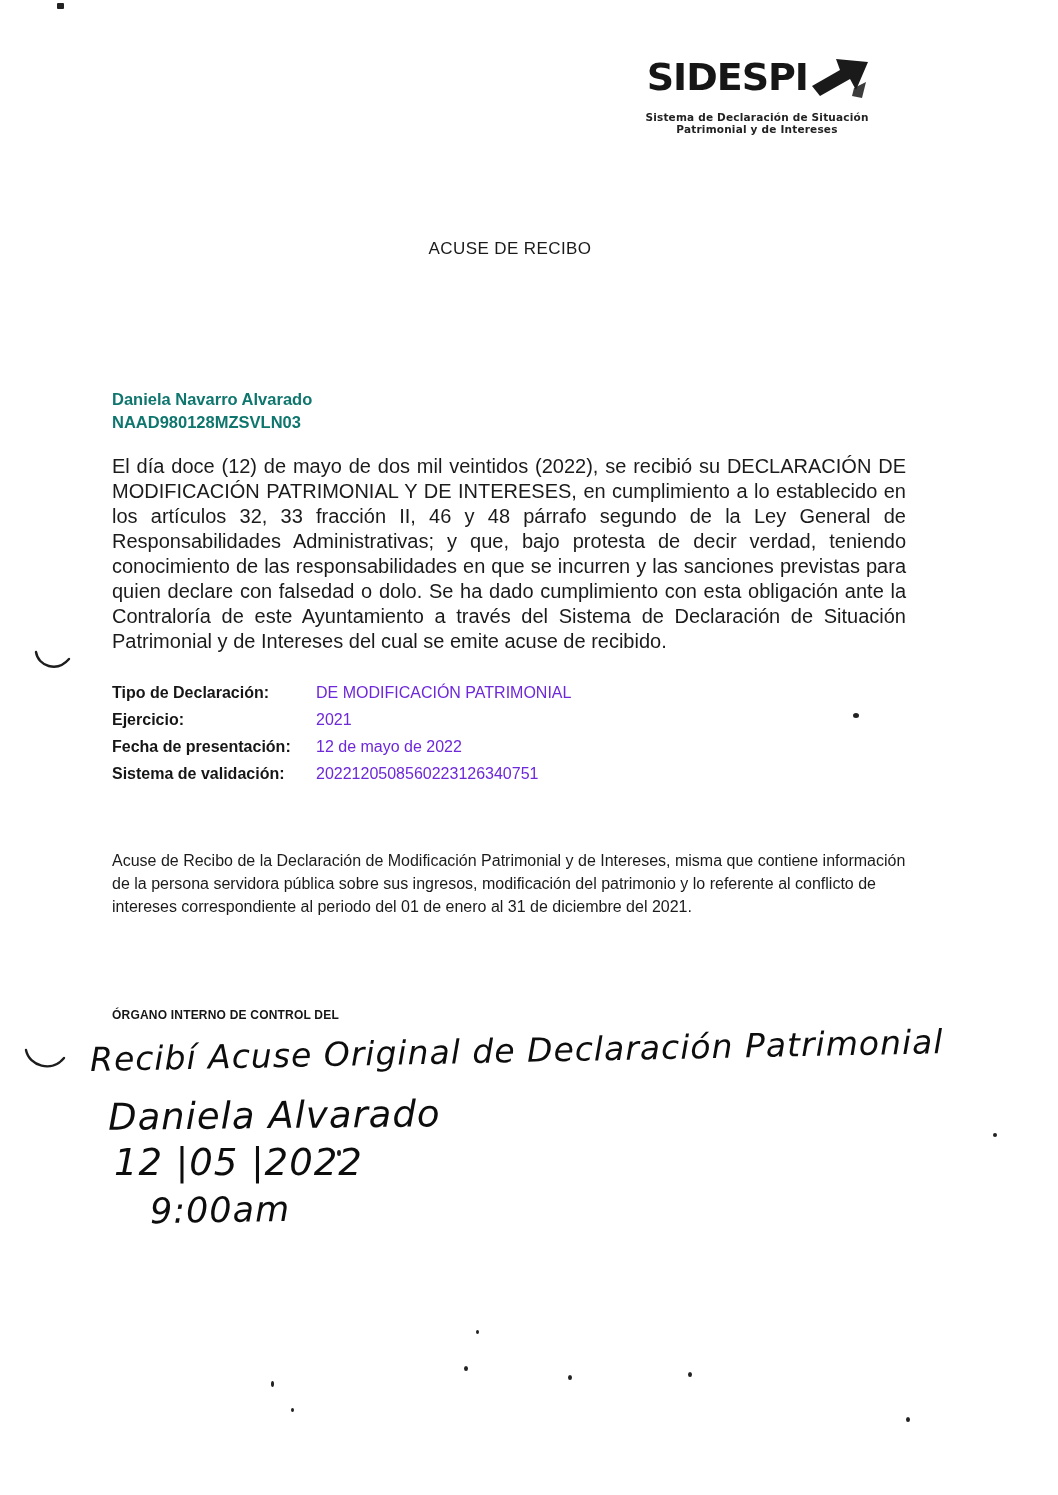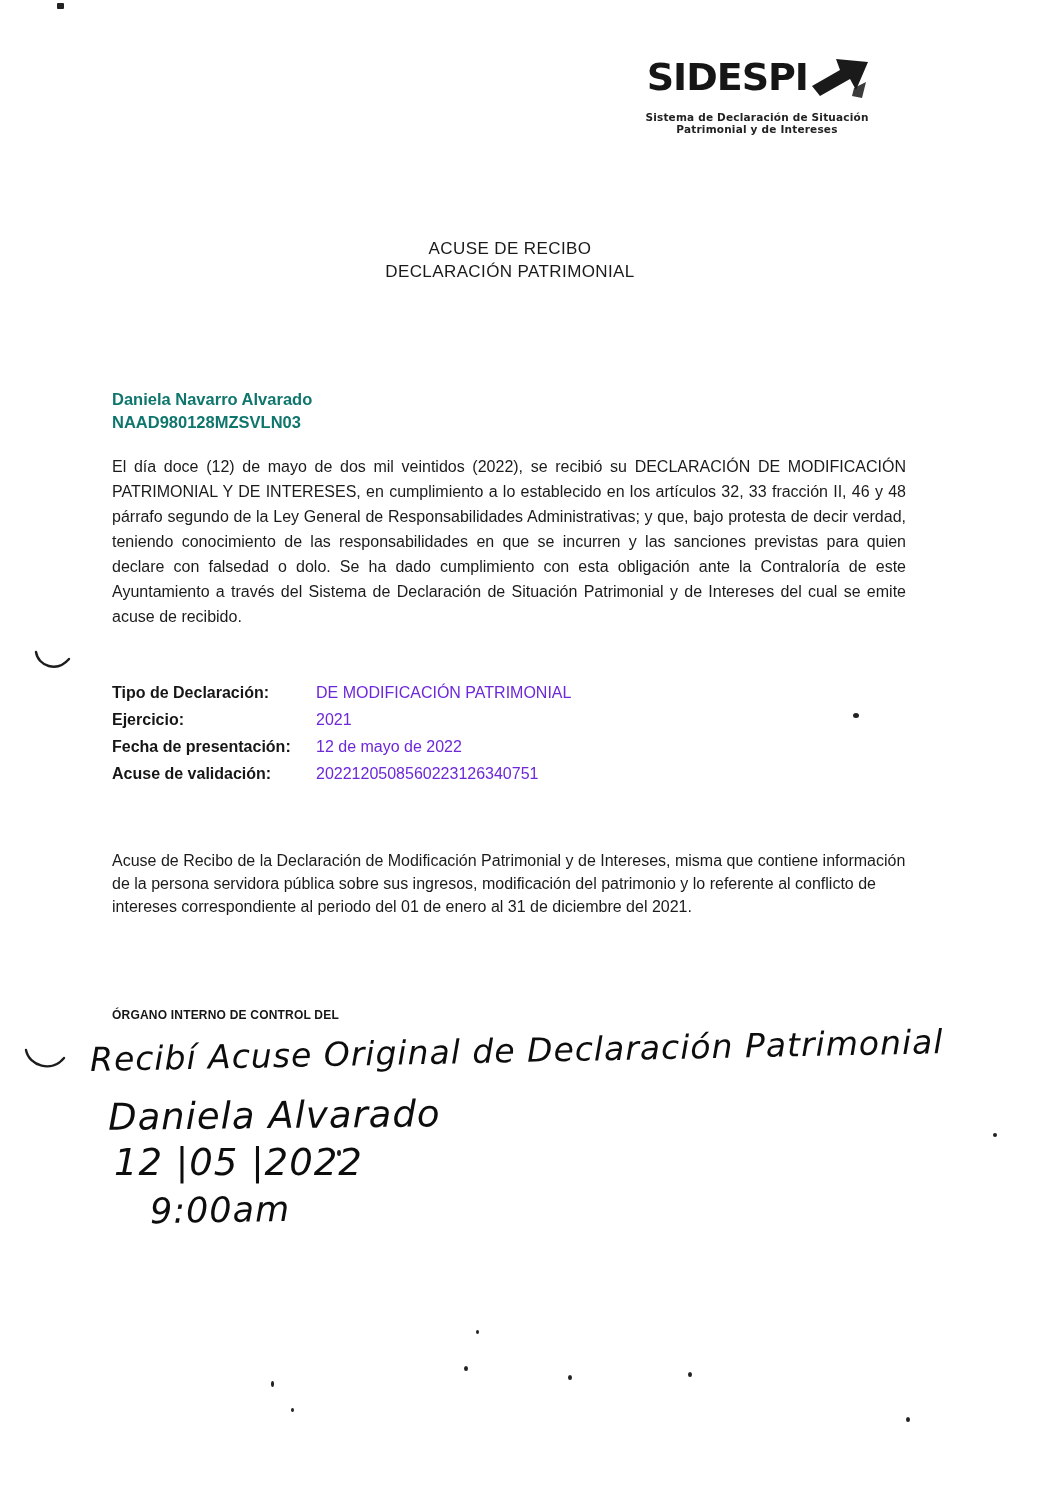--- a/index.html
+++ b/index.html
@@ -25,21 +25,21 @@
 
   
   .doc-title{left:290px;top:237px;width:440px;text-align:center;
     font-size:17px;line-height:23px;letter-spacing:.4px;color:#1a1a1a;}
 
   
   .declarant{left:112px;top:388px;font-weight:700;font-size:16.5px;line-height:23px;color:#0f766e;}
 
   
   .body-par{
-    left:112px;top:454px;width:794px;font-size:16px;line-height:25px;
+    left:112px;top:454px;width:794px;font-size:20px;line-height:25px;
     text-align:justify;color:#1b1b1b;
   }
 
   
   .pen{stroke:#1d1d1d;fill:none;stroke-width:2.4;stroke-linecap:round;}
 
   
   .detail-label{font-weight:700;font-size:16px;color:#161616;}
   .detail-value{font-size:16px;color:#6d28d9;}
   .drow{position:absolute;left:112px;width:800px;}
@@ -90,21 +90,20 @@
     </span>
   </div>
   <div class="logo-caption">
     <div>Sistema de Declaración de Situación</div>
     <div>Patrimonial y de Intereses</div>
   </div>
 </div>
 
 <div class="abs doc-title">
   <div>ACUSE DE RECIBO</div>
-  <div>DECLARACIÓN PATRIMONIAL</div>
 </div>
 
 <div class="abs declarant">
   <div>Daniela Navarro Alvarado</div>
   <div>NAAD980128MZSVLN03</div>
 </div>
 
 <div class="abs body-par">El día doce (12) de mayo de dos mil veintidos (2022), se recibió su DECLARACIÓN DE MODIFICACIÓN PATRIMONIAL Y DE INTERESES, en cumplimiento a lo establecido en los artículos 32, 33 fracción II, 46 y 48 párrafo segundo de la Ley General de Responsabilidades Administrativas; y que, bajo protesta de decir verdad, teniendo conocimiento de las responsabilidades en que se incurren y las sanciones previstas para quien declare con falsedad o dolo. Se ha dado cumplimiento con esta obligación ante la Contraloría de este Ayuntamiento a través del Sistema de Declaración de Situación Patrimonial y de Intereses del cual se emite acuse de recibido.</div>
 
 <svg class="abs" style="left:33px;top:646px;" width="40" height="28">
@@ -114,21 +113,21 @@
 <div class="drow" style="top:684px;">
   <span class="lab detail-label">Tipo de Declaración:</span><span class="detail-value">DE MODIFICACIÓN PATRIMONIAL</span>
 </div>
 <div class="drow" style="top:711px;">
   <span class="lab detail-label">Ejercicio:</span><span class="detail-value">2021</span>
 </div>
 <div class="drow" style="top:738px;">
   <span class="lab detail-label">Fecha de presentación:</span><span class="detail-value">12 de mayo de 2022</span>
 </div>
 <div class="drow" style="top:765px;">
-  <span class="lab detail-label">Acuse de validación:</span><span class="detail-value">2022120508560223126340751</span>
+  <span class="lab detail-label">Sistema de validación:</span><span class="detail-value">2022120508560223126340751</span>
 </div>
 
 <div class="abs summary-par">Acuse de Recibo de la Declaración de Modificación Patrimonial y de Intereses, misma que contiene información de la persona servidora pública sobre sus ingresos, modificación del patrimonio y lo referente al conflicto de intereses correspondiente al periodo del 01 de enero al 31 de diciembre del 2021.</div>
 
 <div class="abs organ-heading">ÓRGANO INTERNO DE CONTROL DEL</div>
 
 <svg class="abs" style="left:22px;top:1044px;" width="46" height="30">
   <path class="pen" d="M4 6 C7 22 30 29 42 14"></path>
 </svg>
 

